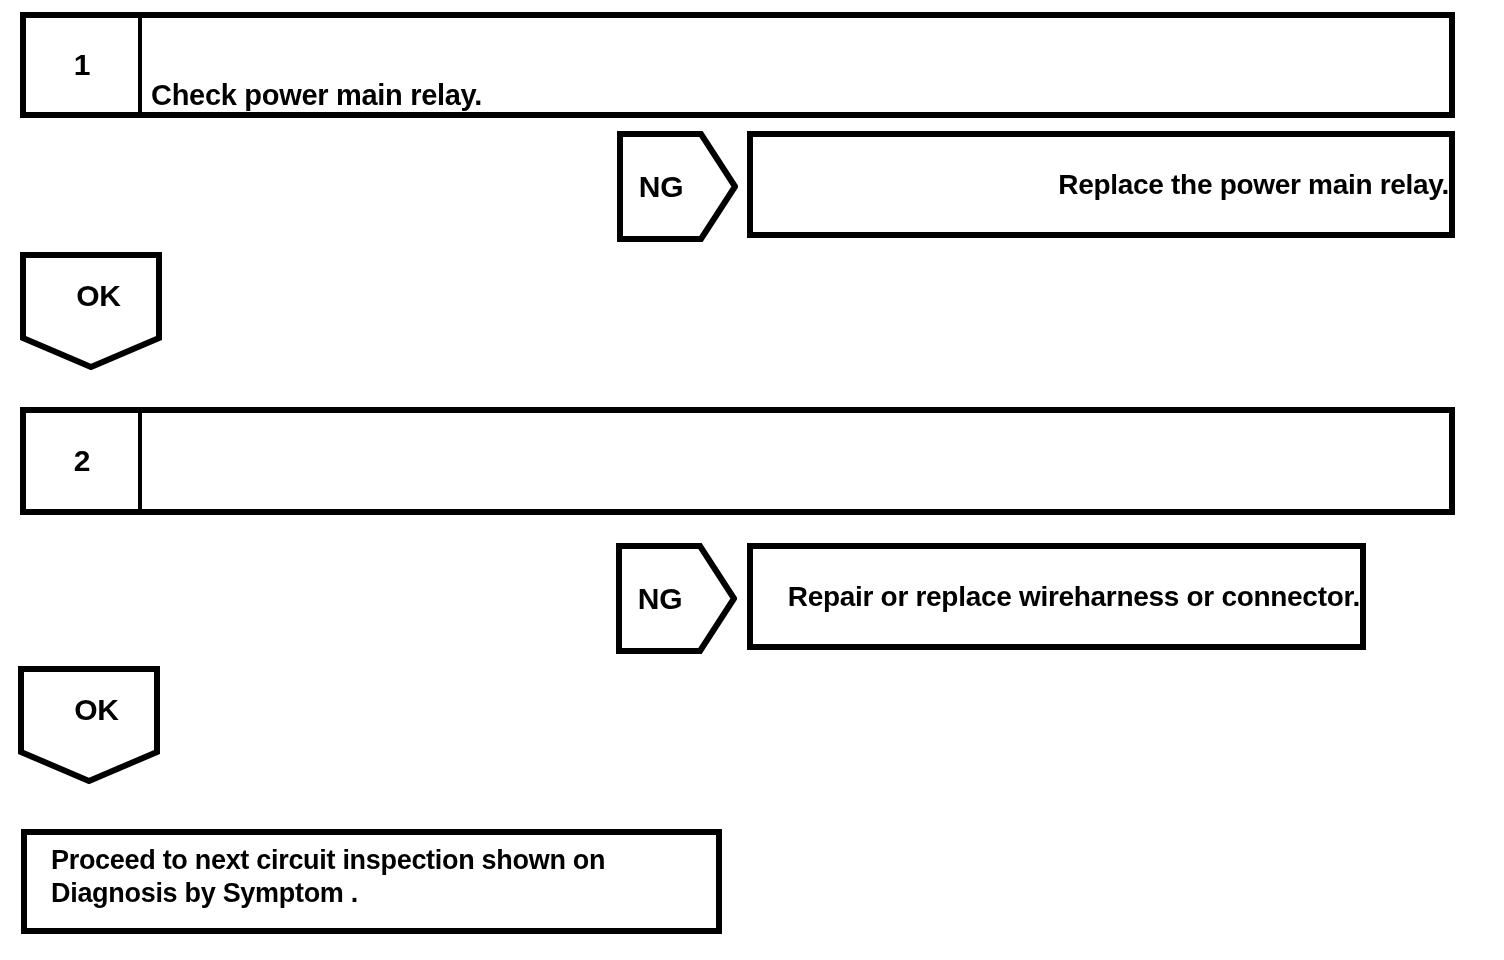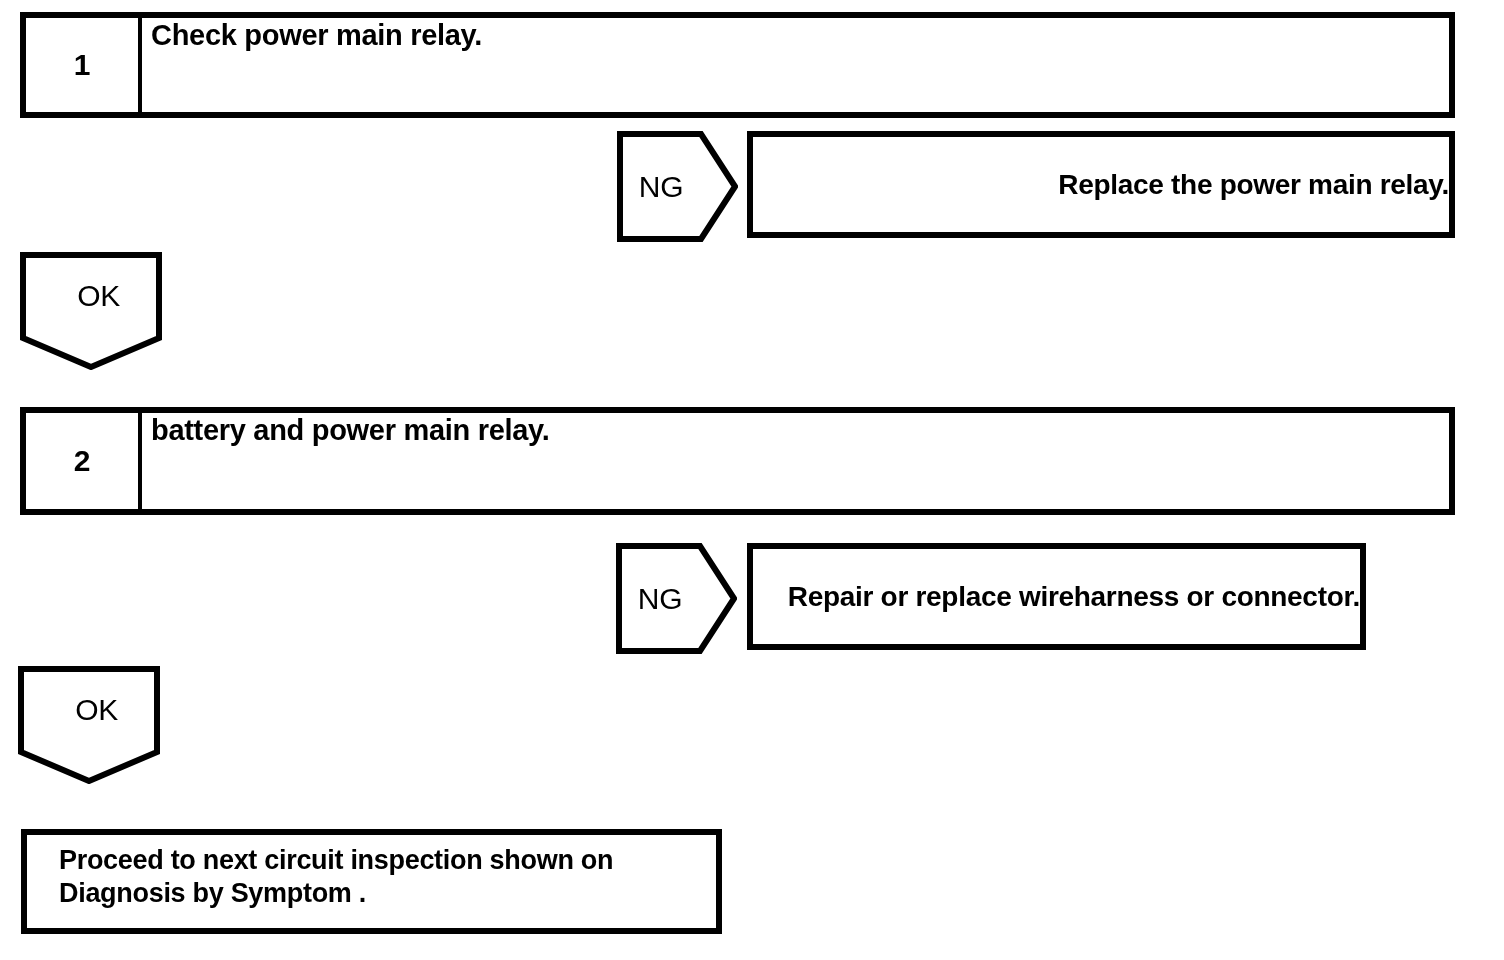--- a/index.html
+++ b/index.html
@@ -32,21 +32,21 @@
     align-items: center;
     justify-content: center;
     font-weight: bold;
     font-size: 30px;
     flex: 0 0 112px;
   }
   .step-text {
     flex: 1;
     display: flex;
     flex-direction: column;
-    justify-content: flex-start;
+    justify-content: flex-end;
     padding-left: 9px;
     font-weight: bold;
     font-size: 29px;
     line-height: 34px;
     letter-spacing: -0.3px;
   }
   .step-text .line { white-space: nowrap; }
 
   
   .result-box {
@@ -63,38 +63,38 @@
   }
 
   
   .pent { position: absolute; }
   .pent svg { display: block; }
   .pent-label {
     position: absolute;
     display: flex;
     align-items: center;
     justify-content: center;
-    font-weight: normal;
+    font-weight: bold;
     font-size: 30px;
     letter-spacing: -0.3px;
   }
   .ng-label { left: 0; top: 0; width: 88px; height: 111px; }
   .ok-label { left: 0; top: 0; width: 157px; height: 88px; }
 
   
   .final-box {
     border: 6px solid #000;
     background: #fff;
     padding: 9px 0 0 24px;
     font-weight: bold;
     font-size: 27px;
     line-height: 33px;
     letter-spacing: -0.3px;
   }
-  .final-box .line { white-space: nowrap; margin-left: 8px; }
+  .final-box .line { white-space: nowrap; }
 </style>
 </head>
 <body>
 
 <div class="page">
 
   <div class="abs step-box" style="left:20px; top:12px; width:1435px; height:106px;">
     <div class="num-cell">1</div>
     <div class="step-text">
       <div class="line">Check power main relay.</div>
@@ -115,21 +115,20 @@
   <div class="pent" style="left:20px; top:252px; width:142px; height:118px;">
     <svg width="142" height="118" viewBox="0 0 142 118">
       <polygon points="3,3 139,3 139,86 71,115 3,86" fill="#ffffff" stroke="#000000" stroke-width="6" stroke-linejoin="miter"></polygon>
     </svg>
     <div class="pent-label ok-label">OK</div>
   </div>
 
   <div class="abs step-box" style="left:20px; top:407px; width:1435px; height:108px;">
     <div class="num-cell">2</div>
     <div class="step-text">
-      <div class="line">battery and power main relay.</div>
     </div>
   </div>
 
   <div class="pent" style="left:616px; top:543px; width:121px; height:111px;">
     <svg width="121" height="111" viewBox="0 0 121 111">
       <polygon points="3,3 84,3 118,55.5 84,108 3,108" fill="#ffffff" stroke="#000000" stroke-width="6" stroke-linejoin="miter"></polygon>
     </svg>
     <div class="pent-label ng-label">NG</div>
   </div>
 

